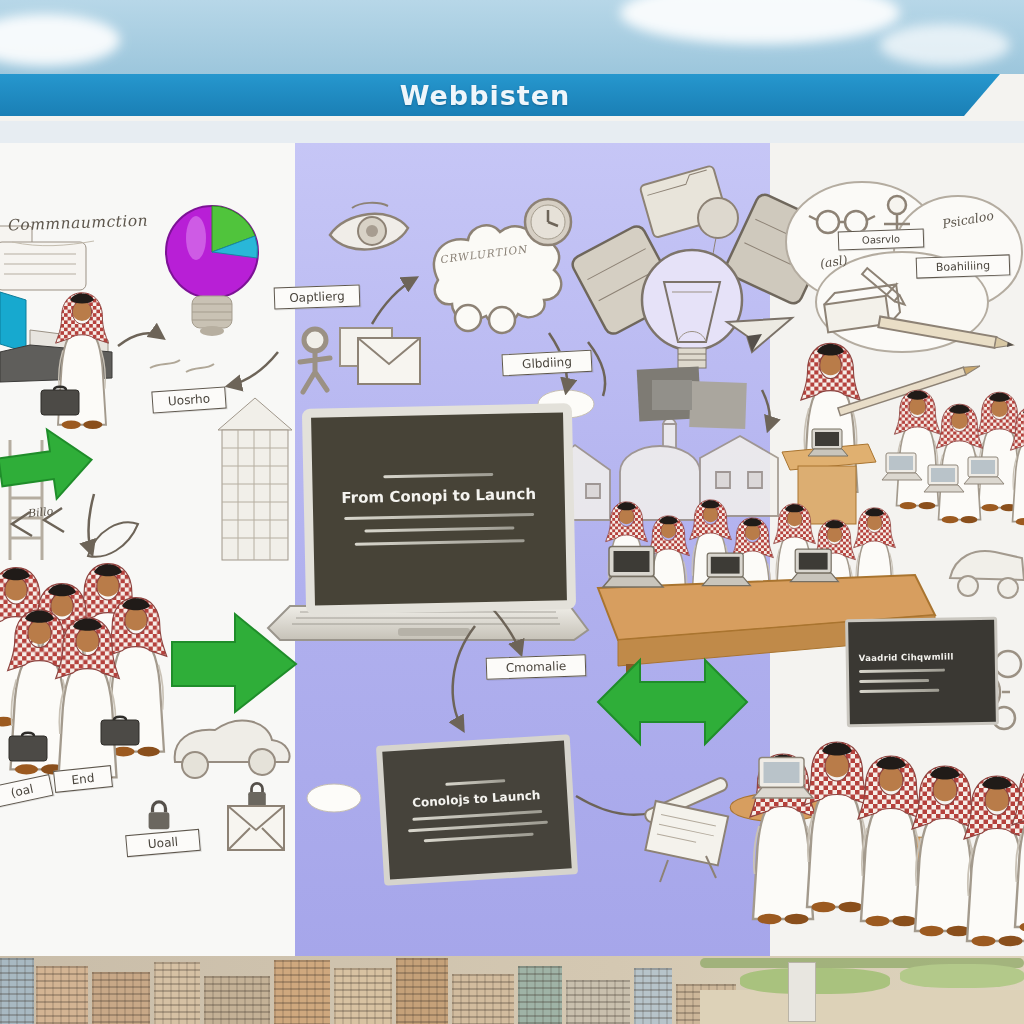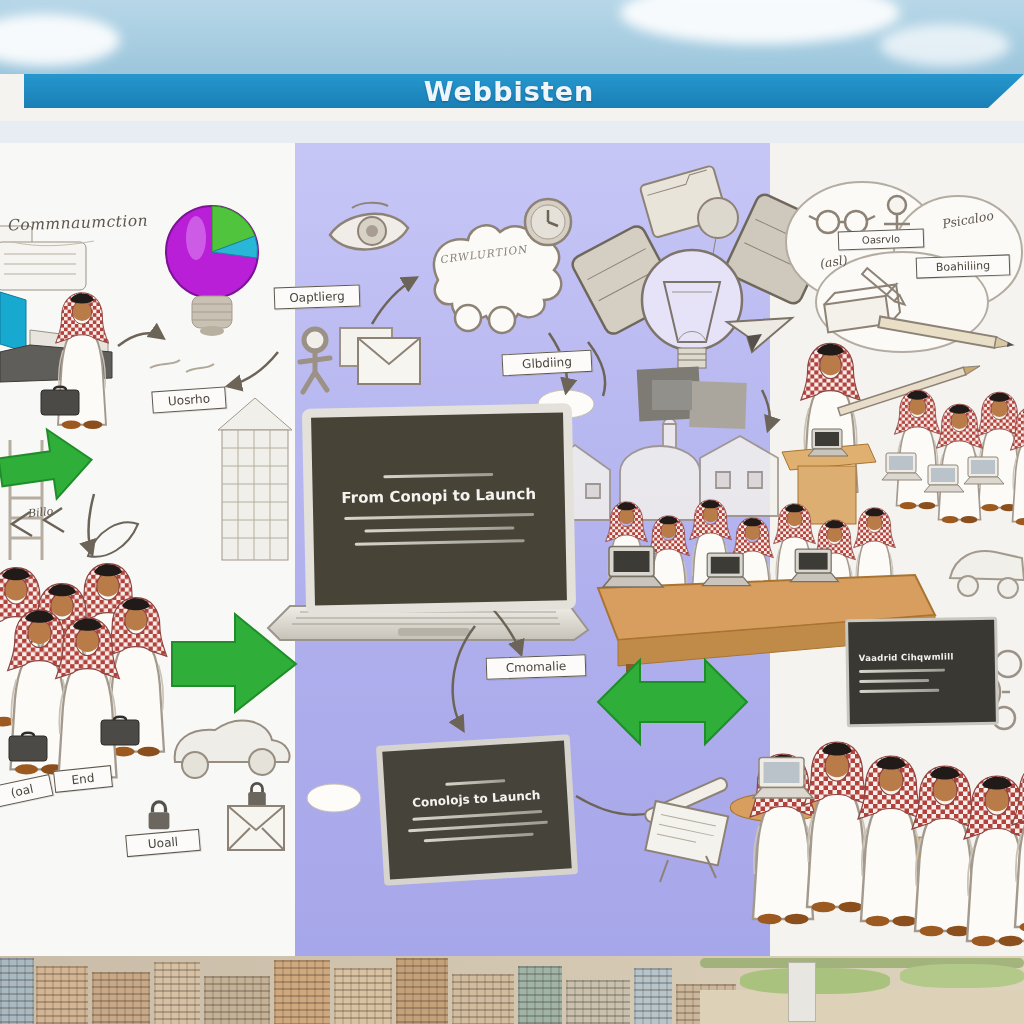--- a/index.html
+++ b/index.html
@@ -5,24 +5,24 @@
   html,body{margin:0;padding:0;background:#cfcfcf;}
   .stage{position:relative;width:1024px;height:1024px;overflow:hidden;
          font-family:"DejaVu Sans",sans-serif;background:#f4f3f0;}
   
   .sky{position:absolute;left:0;top:0;width:1024px;height:74px;
        background:linear-gradient(180deg,#b7d7e8,#9cc6dc);z-index:6;}
   .cloud{position:absolute;background:#fff;border-radius:50%;filter:blur(6px);opacity:.9;}
   .c1{left:-30px;top:14px;width:150px;height:52px;}
   .c2{left:620px;top:-18px;width:280px;height:62px;}
   .c3{left:880px;top:24px;width:130px;height:42px;opacity:.7;}
-  .banner{position:absolute;left:0;top:74px;width:1000px;height:34px;z-index:7;
+  .banner{position:absolute;left:0;top:74px;width:1000px;height:42px;z-index:7;
           background:linear-gradient(180deg,#2697ce,#1a7fb5);
           clip-path:polygon(0 0,100% 0,96.4% 100%,0 100%);
-          display:flex;align-items:center;justify-content:center;margin-left:24px;}
+          display:flex;align-items:center;justify-content:center;}
   .banner-text{color:#eef6fb;font-size:27px;font-weight:bold;letter-spacing:1px;
           padding-right:30px;text-shadow:0 1px 2px rgba(0,40,70,.35);}
   .substrip{position:absolute;left:0;top:121px;width:1024px;height:22px;background:#e7edf2;z-index:1;}
   
   .col{position:absolute;top:143px;height:813px;z-index:0;}
   .col-left{left:0;width:295px;background:#f8f8f6;}
   .col-mid{left:295px;width:475px;background:linear-gradient(180deg,#c6c6f6 0%,#b0b0ee 55%,#a6a6ea 100%);}
   .col-right{left:770px;width:254px;background:#f4f3f0;}
   
   .art{position:absolute;left:0;top:0;width:1024px;height:1024px;z-index:3;pointer-events:none;}

